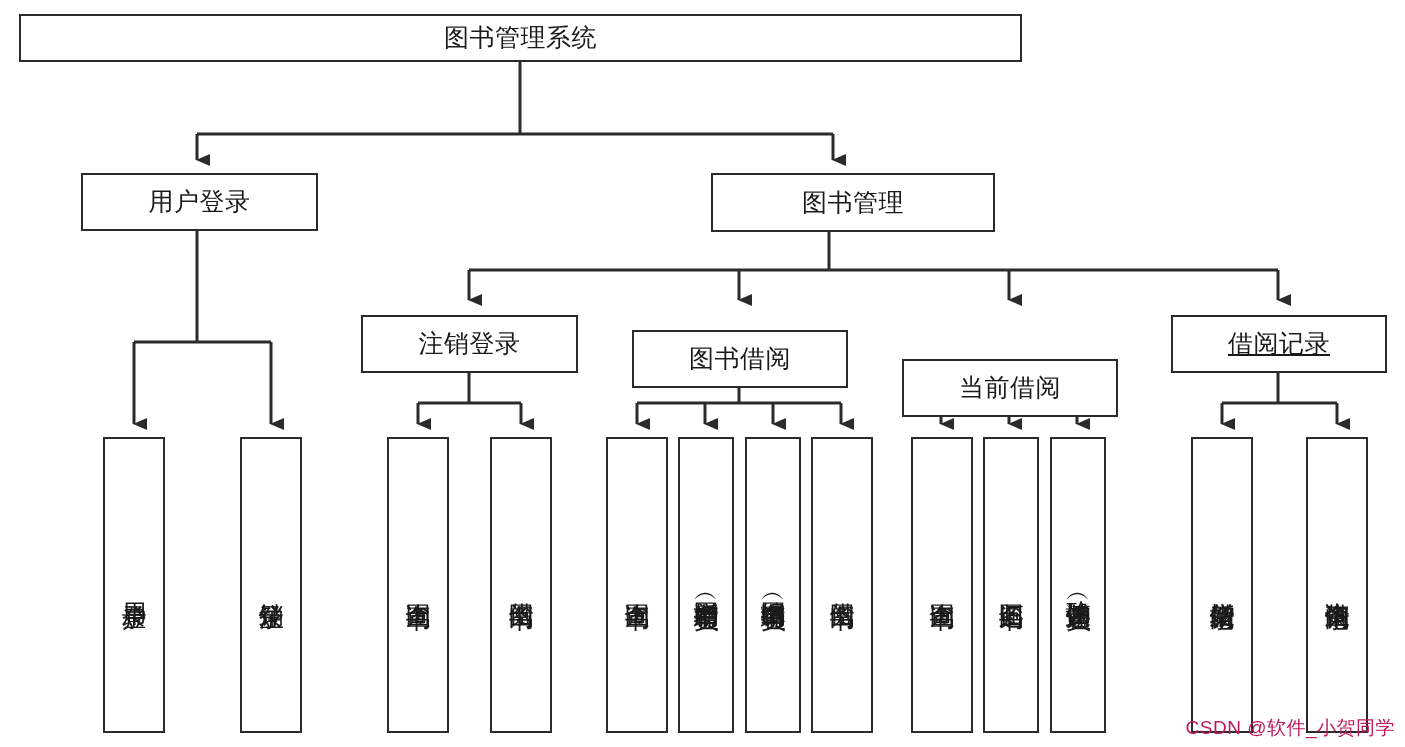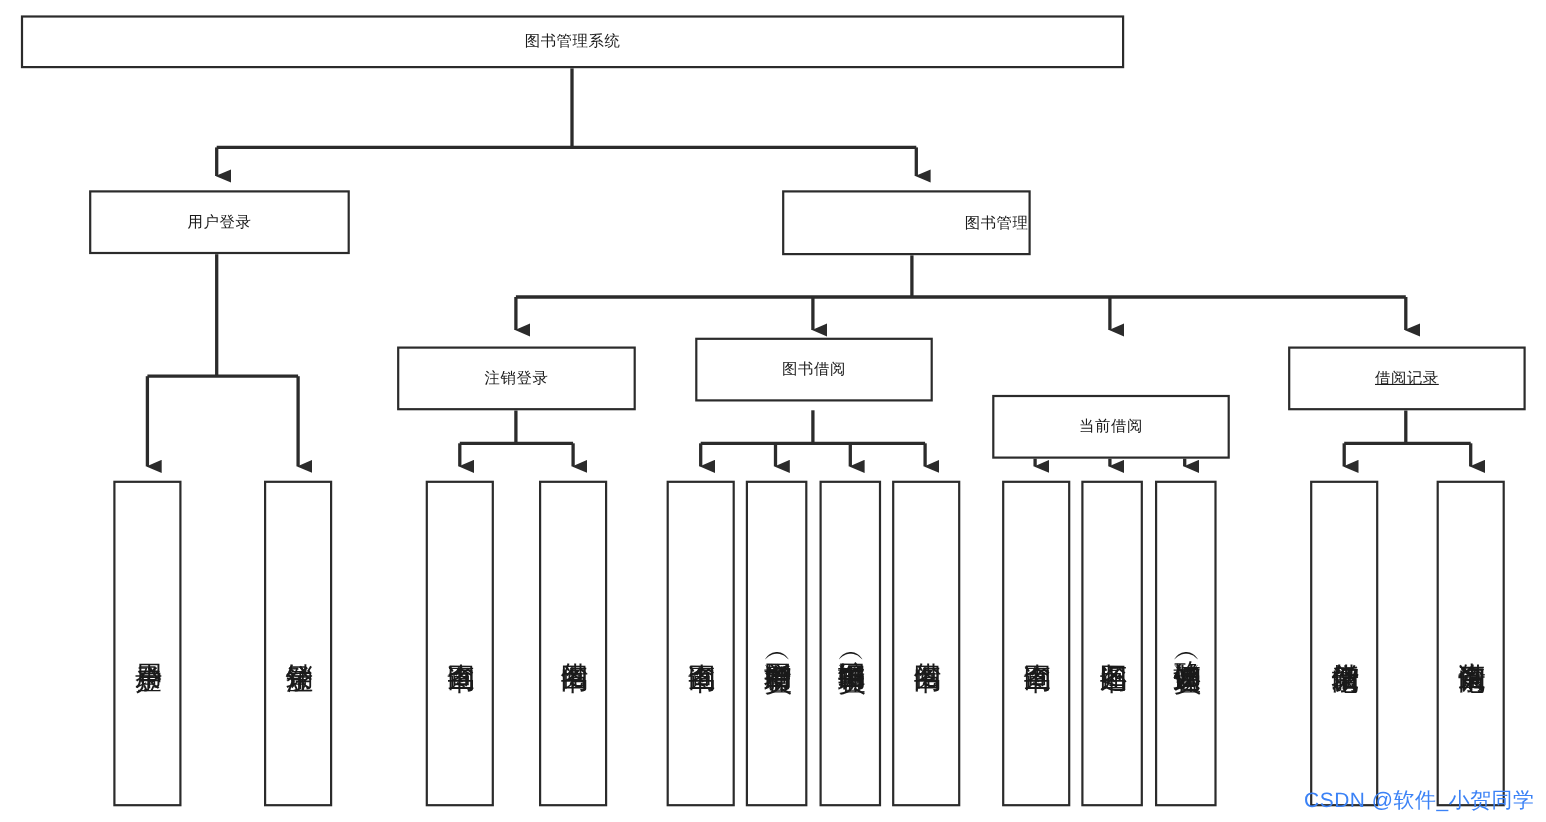--- a/index.html
+++ b/index.html
@@ -30,21 +30,21 @@
     box-sizing: border-box;
     border: 2.5px solid #2b2b2b;
     background: #ffffff;
     display: flex;
     align-items: center;
     justify-content: center;
     color: #1a1a1a;
   }
   .node.h {
     
-    font-size: 14px;
+    font-size: 25px;
     line-height: 1.1;
     letter-spacing: 0.5px;
   }
   .node.v {
     
     align-items: center;
     justify-content: center;
   }
   .node.v .vlabel {
     writing-mode: vertical-rl;
@@ -53,21 +53,21 @@
     line-height: 1.18;
     letter-spacing: 1px;
     white-space: nowrap;
     max-height: 100%;
   }
   .watermark {
     position: absolute;
     right: 10px;
     bottom: 6px;
     font-size: 19px;
-    color: #3b82f6;
+    color: #be185d;
     letter-spacing: 0.5px;
     white-space: nowrap;
   }
 </style>
 </head>
 <body>
 
 <div id="canvas">
 
   <svg id="edges" viewBox="0 0 1405 747" xmlns="http://www.w3.org/2000/svg">
@@ -121,29 +121,29 @@
   </svg>
 
   <div class="node h" style="left:19px; top:14px; width:1003px; height:48px;">
     <span>图书管理系统</span>
   </div>
 
   <div class="node h" style="left:81px; top:173px; width:237px; height:58px;">
     <span>用户登录</span>
   </div>
 
-  <div class="node h" style="left:711px; top:173px; width:226px; height:59px;justify-content:flex-end;">
+  <div class="node h" style="left:711px; top:173px; width:284px; height:59px;">
     <span>图书管理</span>
   </div>
 
   <div class="node h" style="left:361px; top:315px; width:217px; height:58px;">
     <span>注销登录</span>
   </div>
 
-  <div class="node h" style="left:632px; top:307px; width:216px; height:58px;">
+  <div class="node h" style="left:632px; top:330px; width:216px; height:58px;">
     <span>图书借阅</span>
   </div>
 
   <div class="node h" style="left:902px; top:315px; width:216px; height:58px;margin-top:44px;">
     <span>当前借阅</span>
   </div>
 
   <div class="node h" style="left:1171px; top:315px; width:216px; height:58px;text-decoration:underline;">
     <span>借阅记录</span>
   </div>

